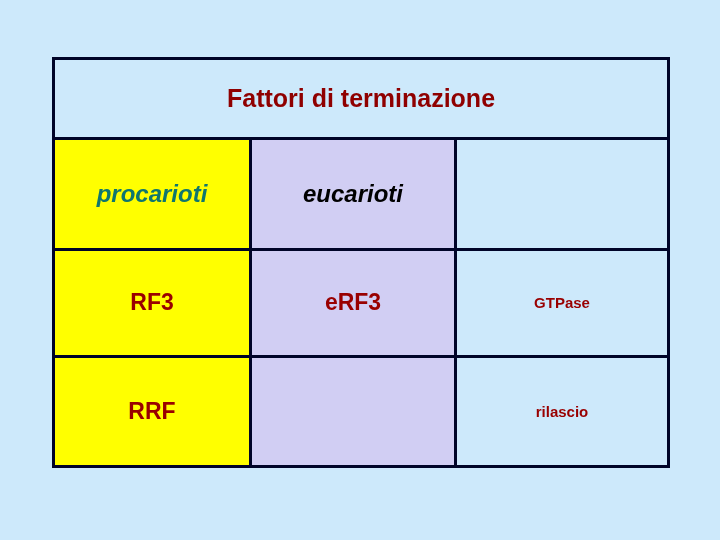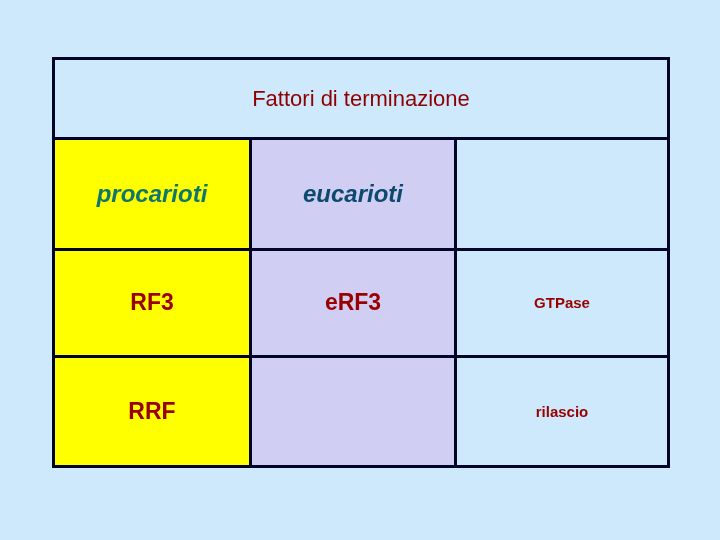--- a/index.html
+++ b/index.html
@@ -46,33 +46,33 @@
   tr.r-rf1   { height: 78px; }
   tr.r-rf2   { height: 74px; }
   tr.r-rf3   { height: 68px; }
   tr.r-rrf   { height: 70px; }
 
   .bg-blue  { background: #cde9fb; }
   .bg-yellow{ background: #ffff00; }
   .bg-lav   { background: #d1cef3; }
 
   .title-text {
-    font-size: 22px;
-    font-weight: normal;
+    font-size: 25px;
+    font-weight: bold;
     color: #8f0000;
     letter-spacing: 0px;
   }
 
   .head-word {
     font-size: 24px;
     font-weight: bold;
     font-style: italic;
   }
   .head-pro { color: #0f766e; }
-  .head-eu  { color: #0c4a6e; }
+  .head-eu  { color: #000000; }
 
   .factor-text {
     font-size: 23px;
     font-weight: bold;
     color: #990000;
   }
 
   .note-text {
     font-size: 15px;
     font-weight: bold;

